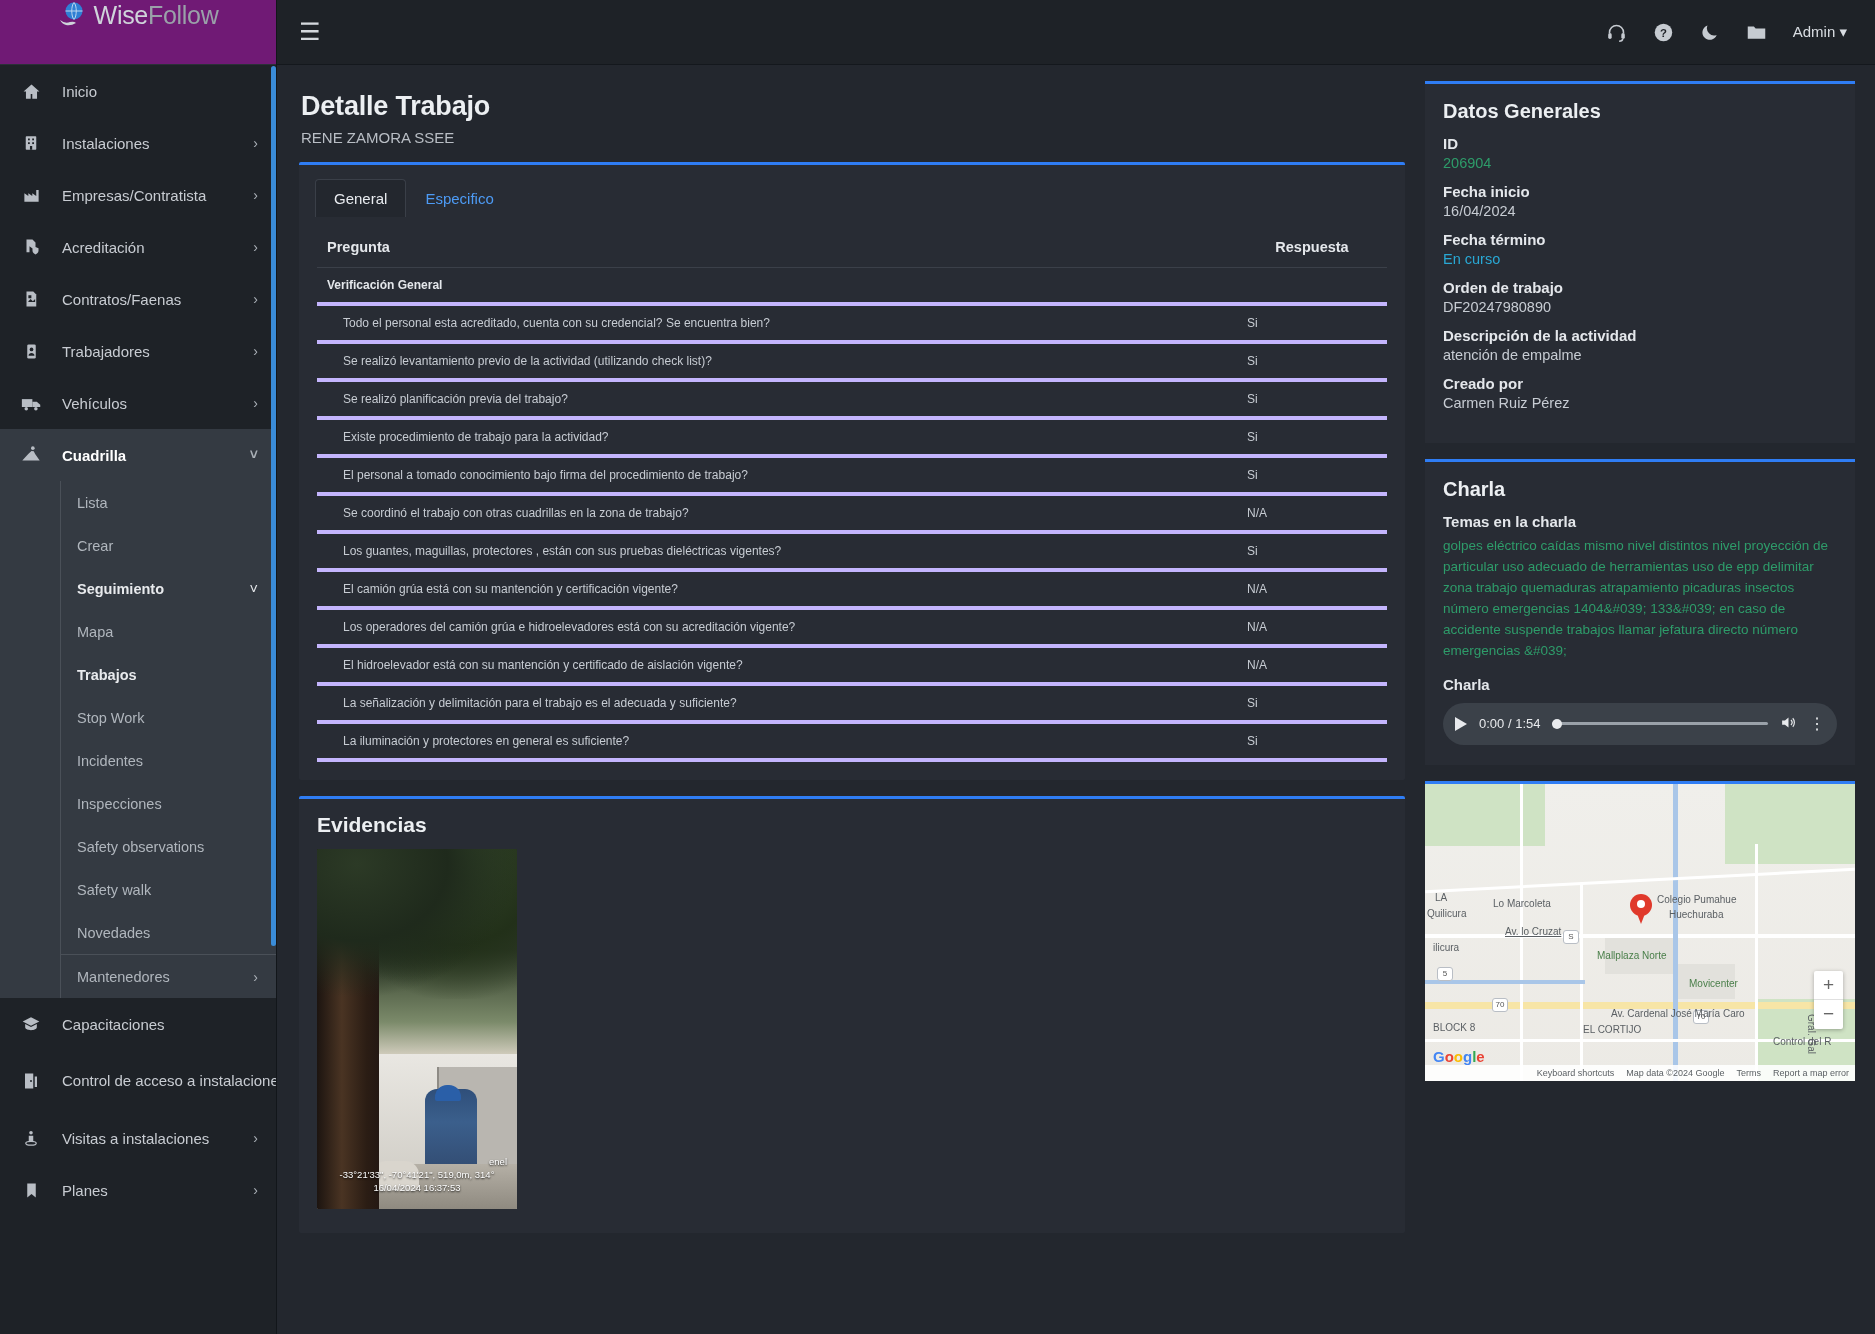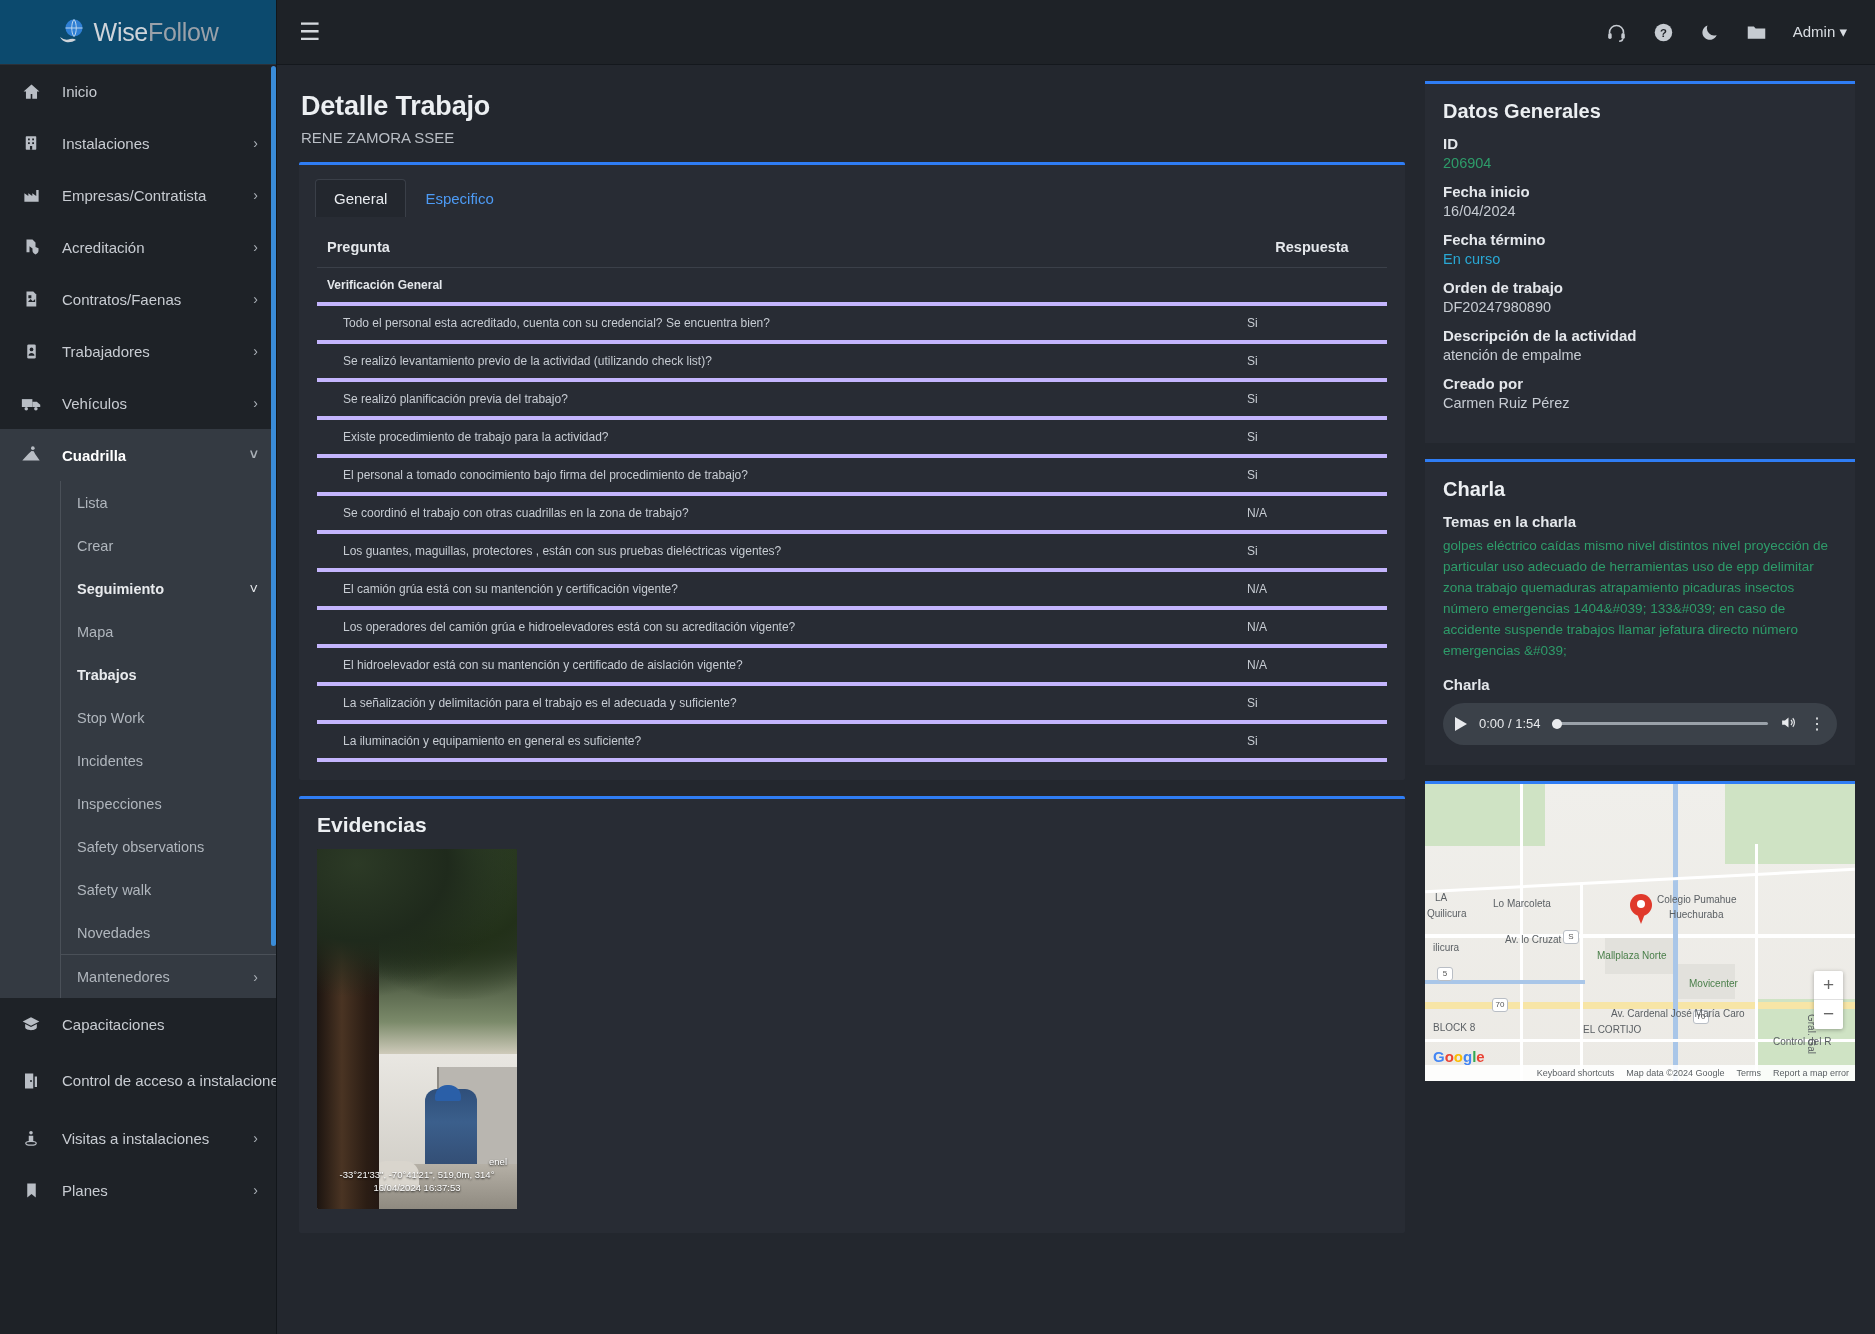--- a/index.html
+++ b/index.html
@@ -15,22 +15,22 @@
   .sidebar {
     width: 277px; height: 1334px;
     background: #1e2227;
     flex: 0 0 277px;
     position: relative;
     overflow: hidden;
     border-right: 1px solid #12161a;
   }
   .brand {
     height: 65px;
-    display: flex; align-items: center; justify-content: center;
-    background: #0c4a6e;
+    display: flex; align-items: flex-start; justify-content: center;
+    background: #701a75;
     border-bottom: 1px solid #2b3038;
   }
   .brand-logo { display:flex; align-items:center; gap:6px; }
   .globe {
     width: 30px; height: 30px; position: relative; flex:0 0 30px;
   }
   .globe svg { display:block; }
   .brand-text { font-size: 25px; letter-spacing: -0.3px; }
   .brand-wise { color: #cfd4da; }
   .brand-follow { color: #9aa1a9; }
@@ -552,21 +552,21 @@
                 </tr>
               <tr>
                   <td class="q">El hidroelevador está con su mantención y certificado de aislación vigente?</td>
                   <td class="a ans-na">N/A</td>
                 </tr>
               <tr>
                   <td class="q">La señalización y delimitación para el trabajo es el adecuada y suficiente?</td>
                   <td class="a ans-si">Si</td>
                 </tr>
               <tr>
-                  <td class="q">La iluminación y equipamiento en general es suficiente?</td>
+                  <td class="q">La iluminación y protectores en general es suficiente?</td>
                   <td class="a ans-si">Si</td>
                 </tr>
             </tbody>
           </table>
         </div>
       </div>
 
       <div style="height:16px"></div>
 
       <div class="card">
@@ -666,21 +666,21 @@
           <div class="map-shield" style="left:12px;top:183px;">5</div>
 
           <div class="map-lbl" style="left:10px;top:108px;">LA</div>
           <div class="map-lbl" style="left:2px;top:124px;">Quilicura</div>
           <div class="map-lbl" style="left:68px;top:114px;">Lo Marcoleta</div>
           <div class="map-lbl" style="left:8px;top:158px;">ilicura</div>
           <div class="map-lbl" style="left:232px;top:110px;">Colegio Pumahue</div>
           <div class="map-lbl" style="left:244px;top:125px;">Huechuraba</div>
           <div class="map-lbl poi" style="left:172px;top:166px;">Mallplaza Norte</div>
           <div class="map-lbl poi" style="left:264px;top:194px;">Movicenter</div>
-          <div class="map-lbl" style="left:80px;top:150px;">Av. lo Cruzat</div>
+          <div class="map-lbl" style="left:80px;top:142px;text-decoration:underline;">Av. lo Cruzat</div>
           <div class="map-lbl" style="left:186px;top:224px;">Av. Cardenal José María Caro</div>
           <div class="map-lbl" style="left:8px;top:238px;">BLOCK 8</div>
           <div class="map-lbl" style="left:158px;top:240px;">EL CORTIJO</div>
           <div class="map-lbl" style="left:392px;top:230px;transform:rotate(90deg);transform-origin:left top;">Gral. Gal</div>
           <div class="map-lbl" style="left:348px;top:252px;">Control del R</div>
 
           <div class="map-pin">
             <div class="map-pin-tip"></div>
             <div class="map-pin-body"></div>
           </div>

